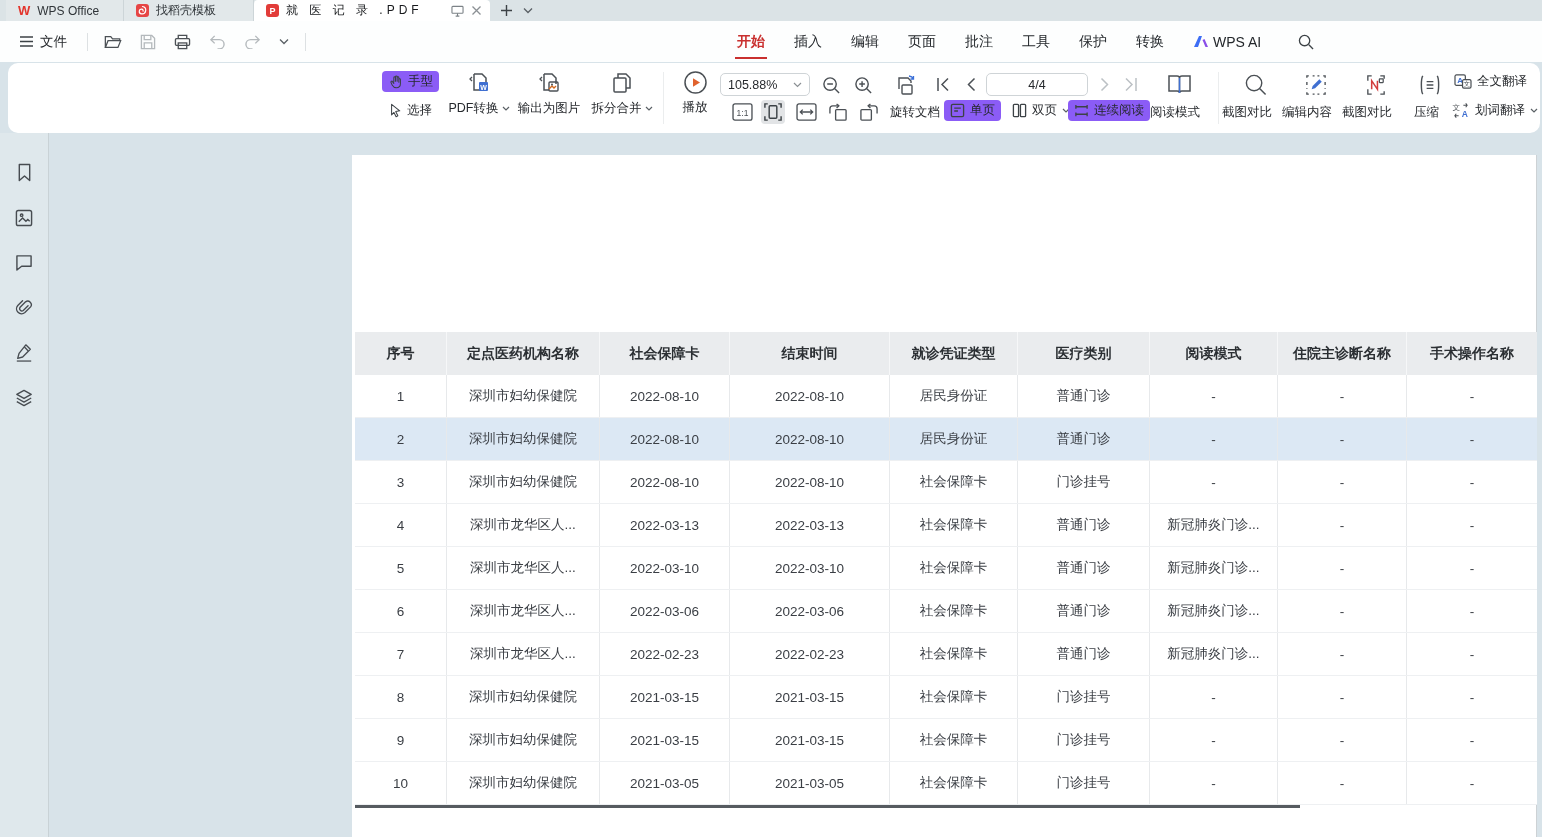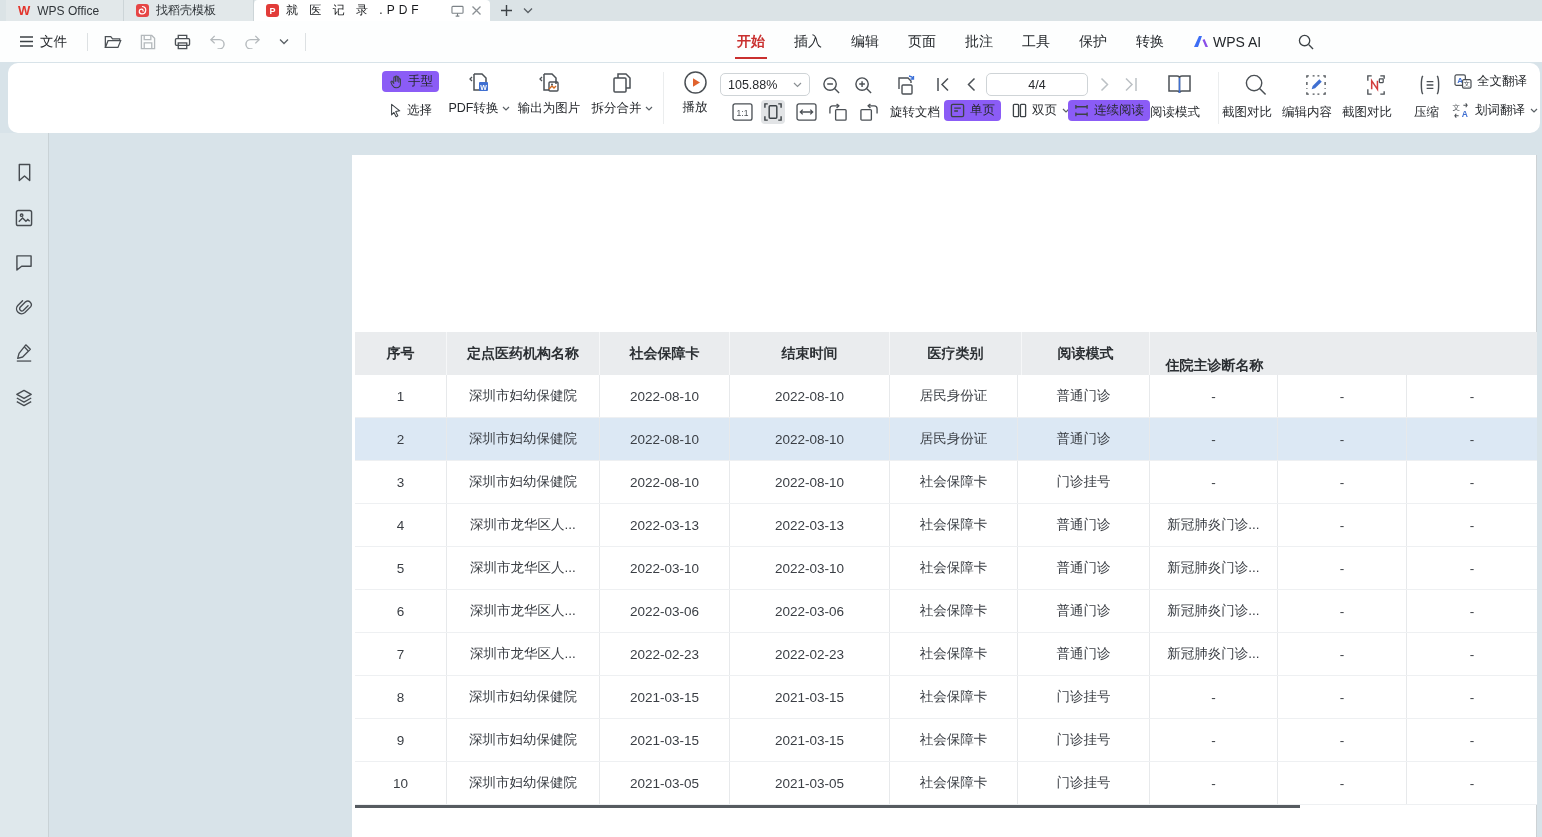--- a/index.html
+++ b/index.html
@@ -502,23 +502,25 @@
     </span>
   </div>
 
   <div class="page">
     <div class="dtable">
       <div class="thead">
           <div class="th" style="width: 92px;">序号</div>
           <div class="th" style="width: 153px;">定点医药机构名称</div>
           <div class="th" style="width: 130px;">社会保障卡</div>
           <div class="th" style="width: 160px;">结束时间</div>
+          <div class="th" style="width: 128px;">就诊凭证类型</div>
           <div class="th" style="width: 132px;">医疗类别</div>
           <div class="th" style="width: 128px;">阅读模式</div>
-          <div class="th" style="width: 129px; margin-top: 12px;">住院主诊断名称</div>
+          <div class="th" style="width: 129px;">住院主诊断名称</div>
+          <div class="th" style="width: 130px;">手术操作名称</div>
         </div>
       <div>
           <div class="tr">
             <div class="td" style="width: 92px;">1</div>
             <div class="td" style="width: 153px;">深圳市妇幼保健院</div>
             <div class="td" style="width: 130px;">2022-08-10</div>
             <div class="td" style="width: 160px;">2022-08-10</div>
             <div class="td" style="width: 128px;">居民身份证</div>
             <div class="td" style="width: 132px;">普通门诊</div>
             <div class="td" style="width: 128px;">-</div>

